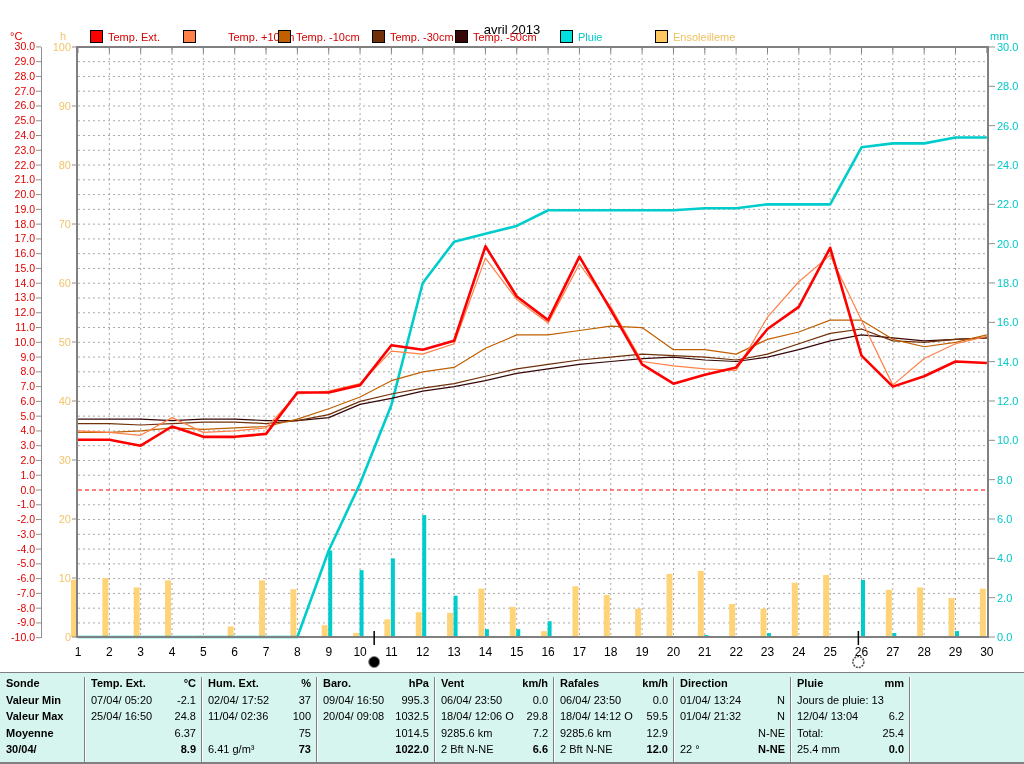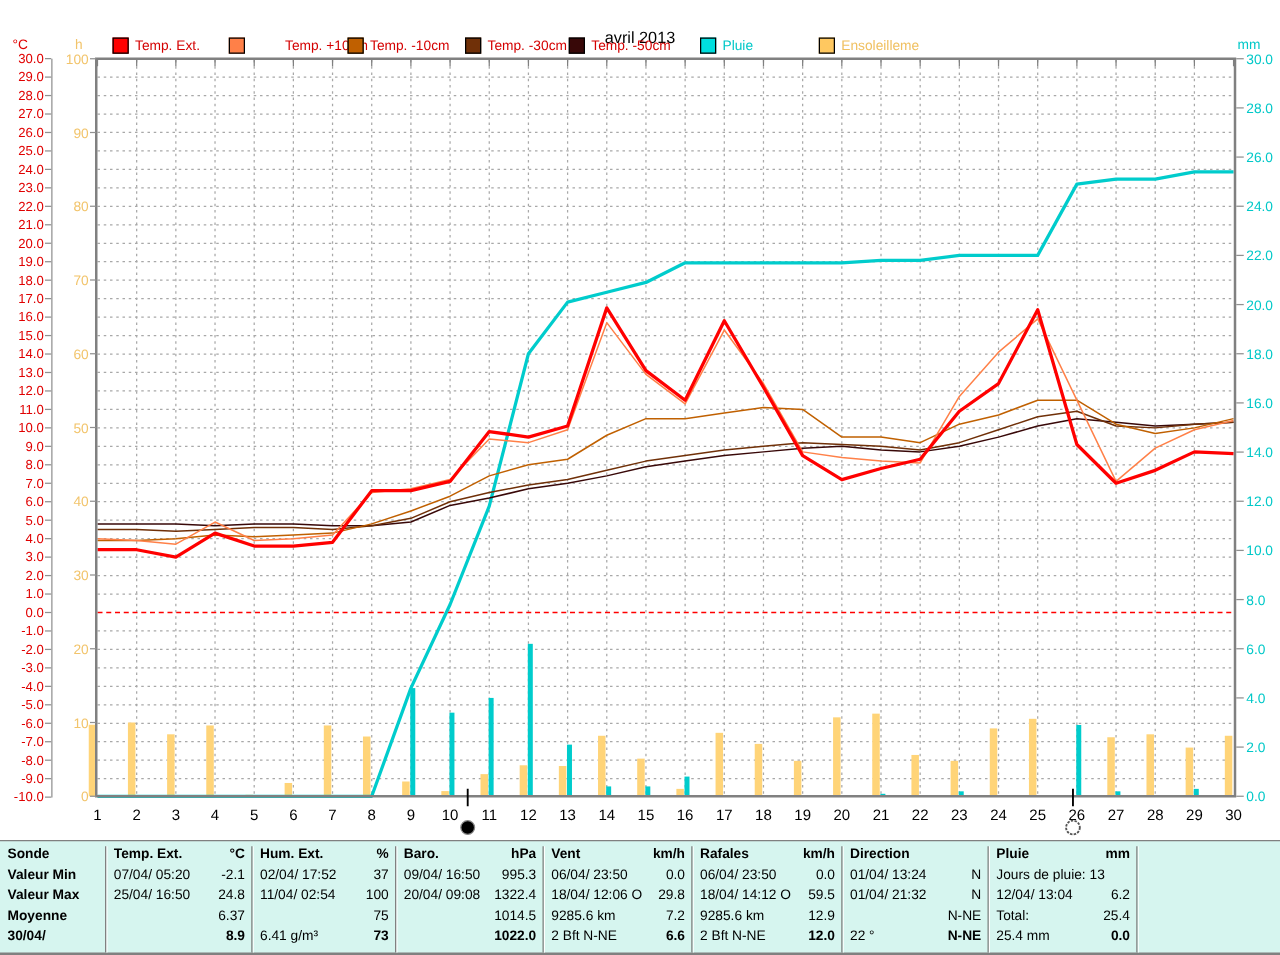--- a/index.html
+++ b/index.html
@@ -437,21 +437,21 @@
       <div class="tgroup sep" style="width: 115px;">
         <div class="trow">
           <span class="b">Hum. Ext.</span>
           <span class="b">%</span>
         </div>
         <div class="trow">
           <span>02/04/ 17:52</span>
           <span>37</span>
         </div>
         <div class="trow">
-          <span>11/04/ 02:54</span>
+          <span>11/04/ 02:36</span>
           <span>100</span>
         </div>
         <div class="trow">
           <span></span>
           <span>75</span>
         </div>
         <div class="trow">
           <span>6.41 g/m³</span>
           <span class="b">73</span>
         </div>
@@ -460,21 +460,21 @@
         <div class="trow">
           <span class="b">Baro.</span>
           <span class="b">hPa</span>
         </div>
         <div class="trow">
           <span>09/04/ 16:50</span>
           <span>995.3</span>
         </div>
         <div class="trow">
           <span>20/04/ 09:08</span>
-          <span>1322.4</span>
+          <span>1032.5</span>
         </div>
         <div class="trow">
           <span></span>
           <span>1014.5</span>
         </div>
         <div class="trow">
           <span></span>
           <span class="b">1022.0</span>
         </div>
       </div>

